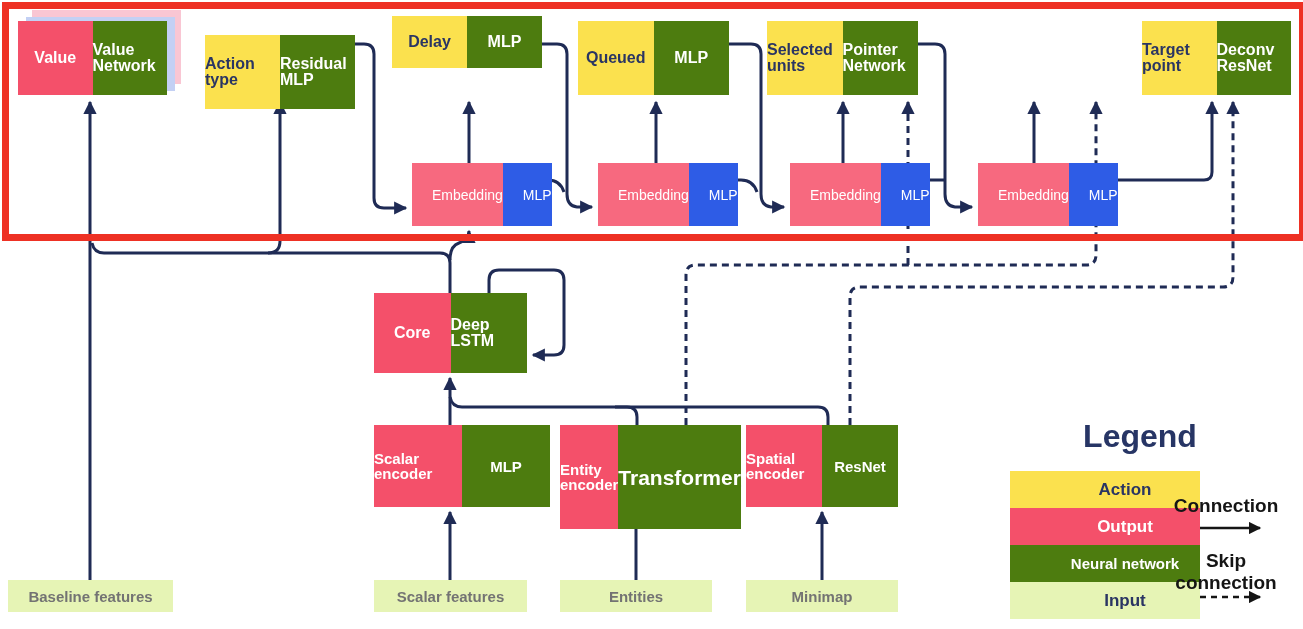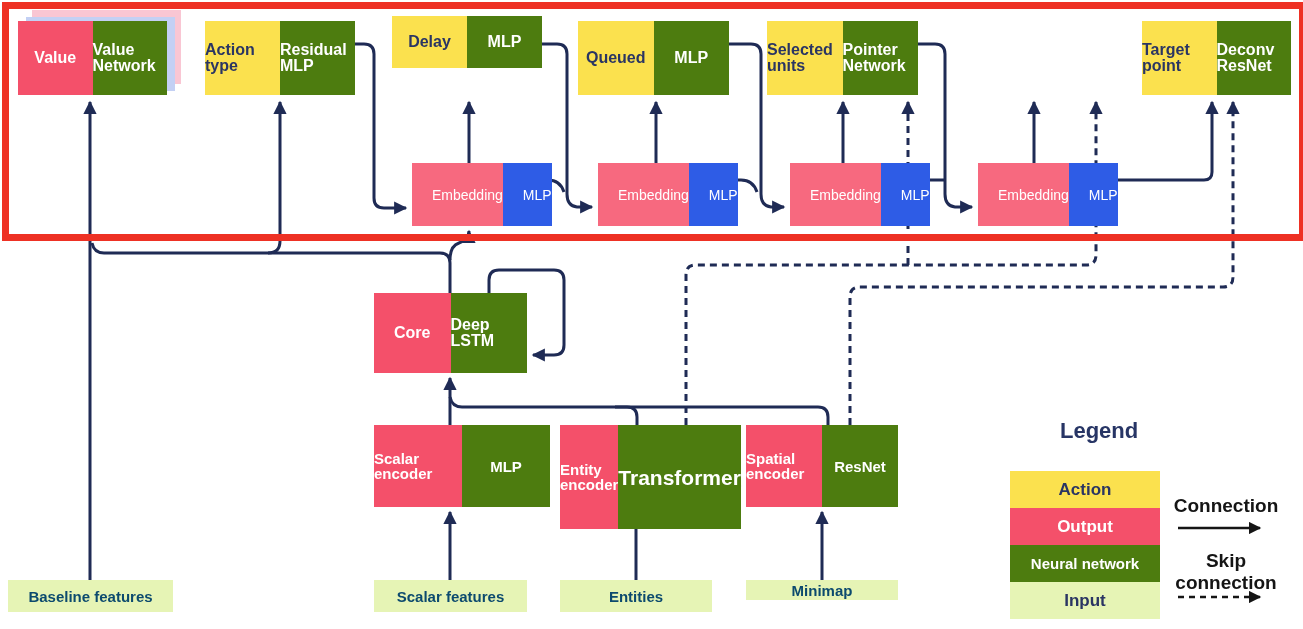--- a/index.html
+++ b/index.html
@@ -13,28 +13,28 @@
         font-weight:600;font-size:16px;line-height:1;}
   .yellow{background:#fbe14e;color:#2a3563;}
   .pink{background:#f4506a;color:#ffffff;}
   .epink{background:#f7697f;color:#ffffff;}
   .blue{background:#4d7c0f;color:#ffffff;}
   .eblue{background:#2e5ce6;color:#ffffff;}
   .green{background:#e6f4b5;color:#2a3563;text-align:center;}
   .embed .band{font-size:14px;font-weight:500;padding-left:20px;}
   .ghost{position:absolute;z-index:2;}
   .input-box{position:absolute;display:flex;align-items:center;justify-content:center;
-    background:#e6f4b5;color:#0c4a6e;font-weight:700;font-size:15px;z-index:2;}
+    background:#e6f4b5;color:#737373;font-weight:700;font-size:15px;z-index:2;}
   #highlight{position:absolute;left:2px;top:2px;width:1290px;height:225px;
     border:7px solid #ee3124;z-index:5;pointer-events:none;}
   
-  .legend-title{position:absolute;left:1060px;top:418px;width:160px;text-align:left;
-    color:#273565;font-size:22px;font-weight:600;z-index:2;}
+  .legend-title{position:absolute;left:1060px;top:418px;width:160px;text-align:center;
+    color:#273565;font-size:32px;font-weight:600;z-index:2;}
   .legend-swatch{position:absolute;left:1010px;width:150px;height:37px;display:flex;
-    align-items:center;justify-content:center;font-size:17px;font-weight:600;z-index:2;}
+    align-items:center;justify-content:center;font-size:17px;font-weight:600;z-index:2;padding-left:40px;}
   .legend-label{position:absolute;color:#151515;font-size:19px;font-weight:600;
     text-align:center;z-index:2;}
 </style>
 </head>
 <body>
 
 <div id="stage">
 
   <svg id="wires" width="1303" height="629" viewBox="0 0 1303 629">
     <defs>
@@ -99,21 +99,21 @@
     </g>
   </svg>
 
   <div class="ghost" style="left:32px;top:10px;width:149px;height:74px;background:#f9c6d3;"></div>
   <div class="ghost" style="left:26px;top:17px;width:149px;height:74px;background:#c3d0f4;"></div>
 
   <div class="block" style="left:18px;top:21px;width:149px;height:74px;">
     <div class="band pink">Value</div>
     <div class="band blue">Value Network</div>
   </div>
-  <div class="block" style="left:205px;top:21px;width:150px;height:74px;border-radius:24px;">
+  <div class="block" style="left:205px;top:35px;width:150px;height:74px;border-radius:24px;">
     <div class="band yellow">Action type</div>
     <div class="band blue">Residual MLP</div>
   </div>
   <div class="block" style="left:392px;top:16px;width:150px;height:52px;">
     <div class="band yellow">Delay</div>
     <div class="band blue">MLP</div>
   </div>
   <div class="block" style="left:578px;top:21px;width:151px;height:74px;">
     <div class="band yellow">Queued</div>
     <div class="band blue">MLP</div>
@@ -158,21 +158,21 @@
     <div class="band blue" style="font-size:21px;">Transformer</div>
   </div>
   <div class="block" style="left:746px;top:425px;width:152px;height:82px;">
     <div class="band pink" style="font-size:15px;">Spatial encoder</div>
     <div class="band blue" style="font-size:15px;">ResNet</div>
   </div>
 
   <div class="input-box" style="left:8px;top:580px;width:165px;height:32px;">Baseline features</div>
   <div class="input-box" style="left:374px;top:580px;width:153px;height:32px;">Scalar features</div>
   <div class="input-box" style="left:560px;top:580px;width:152px;height:32px;">Entities</div>
-  <div class="input-box" style="left:746px;top:580px;width:152px;height:20px;">Minimap</div>
+  <div class="input-box" style="left:746px;top:580px;width:152px;height:32px;">Minimap</div>
 
   <div class="legend-title">Legend</div>
   <div class="legend-swatch yellow" style="top:471px;">Action</div>
   <div class="legend-swatch pink" style="top:508px;">Output</div>
   <div class="legend-swatch blue" style="top:545px;font-size:15px;">Neural network</div>
   <div class="legend-swatch green" style="top:582px;">Input</div>
   <div class="legend-label" style="left:1170px;top:495px;width:112px;">Connection</div>
   <div class="legend-label" style="left:1175px;top:550px;width:102px;line-height:1.15;">Skip connection</div>
 
   <div id="highlight"></div>

